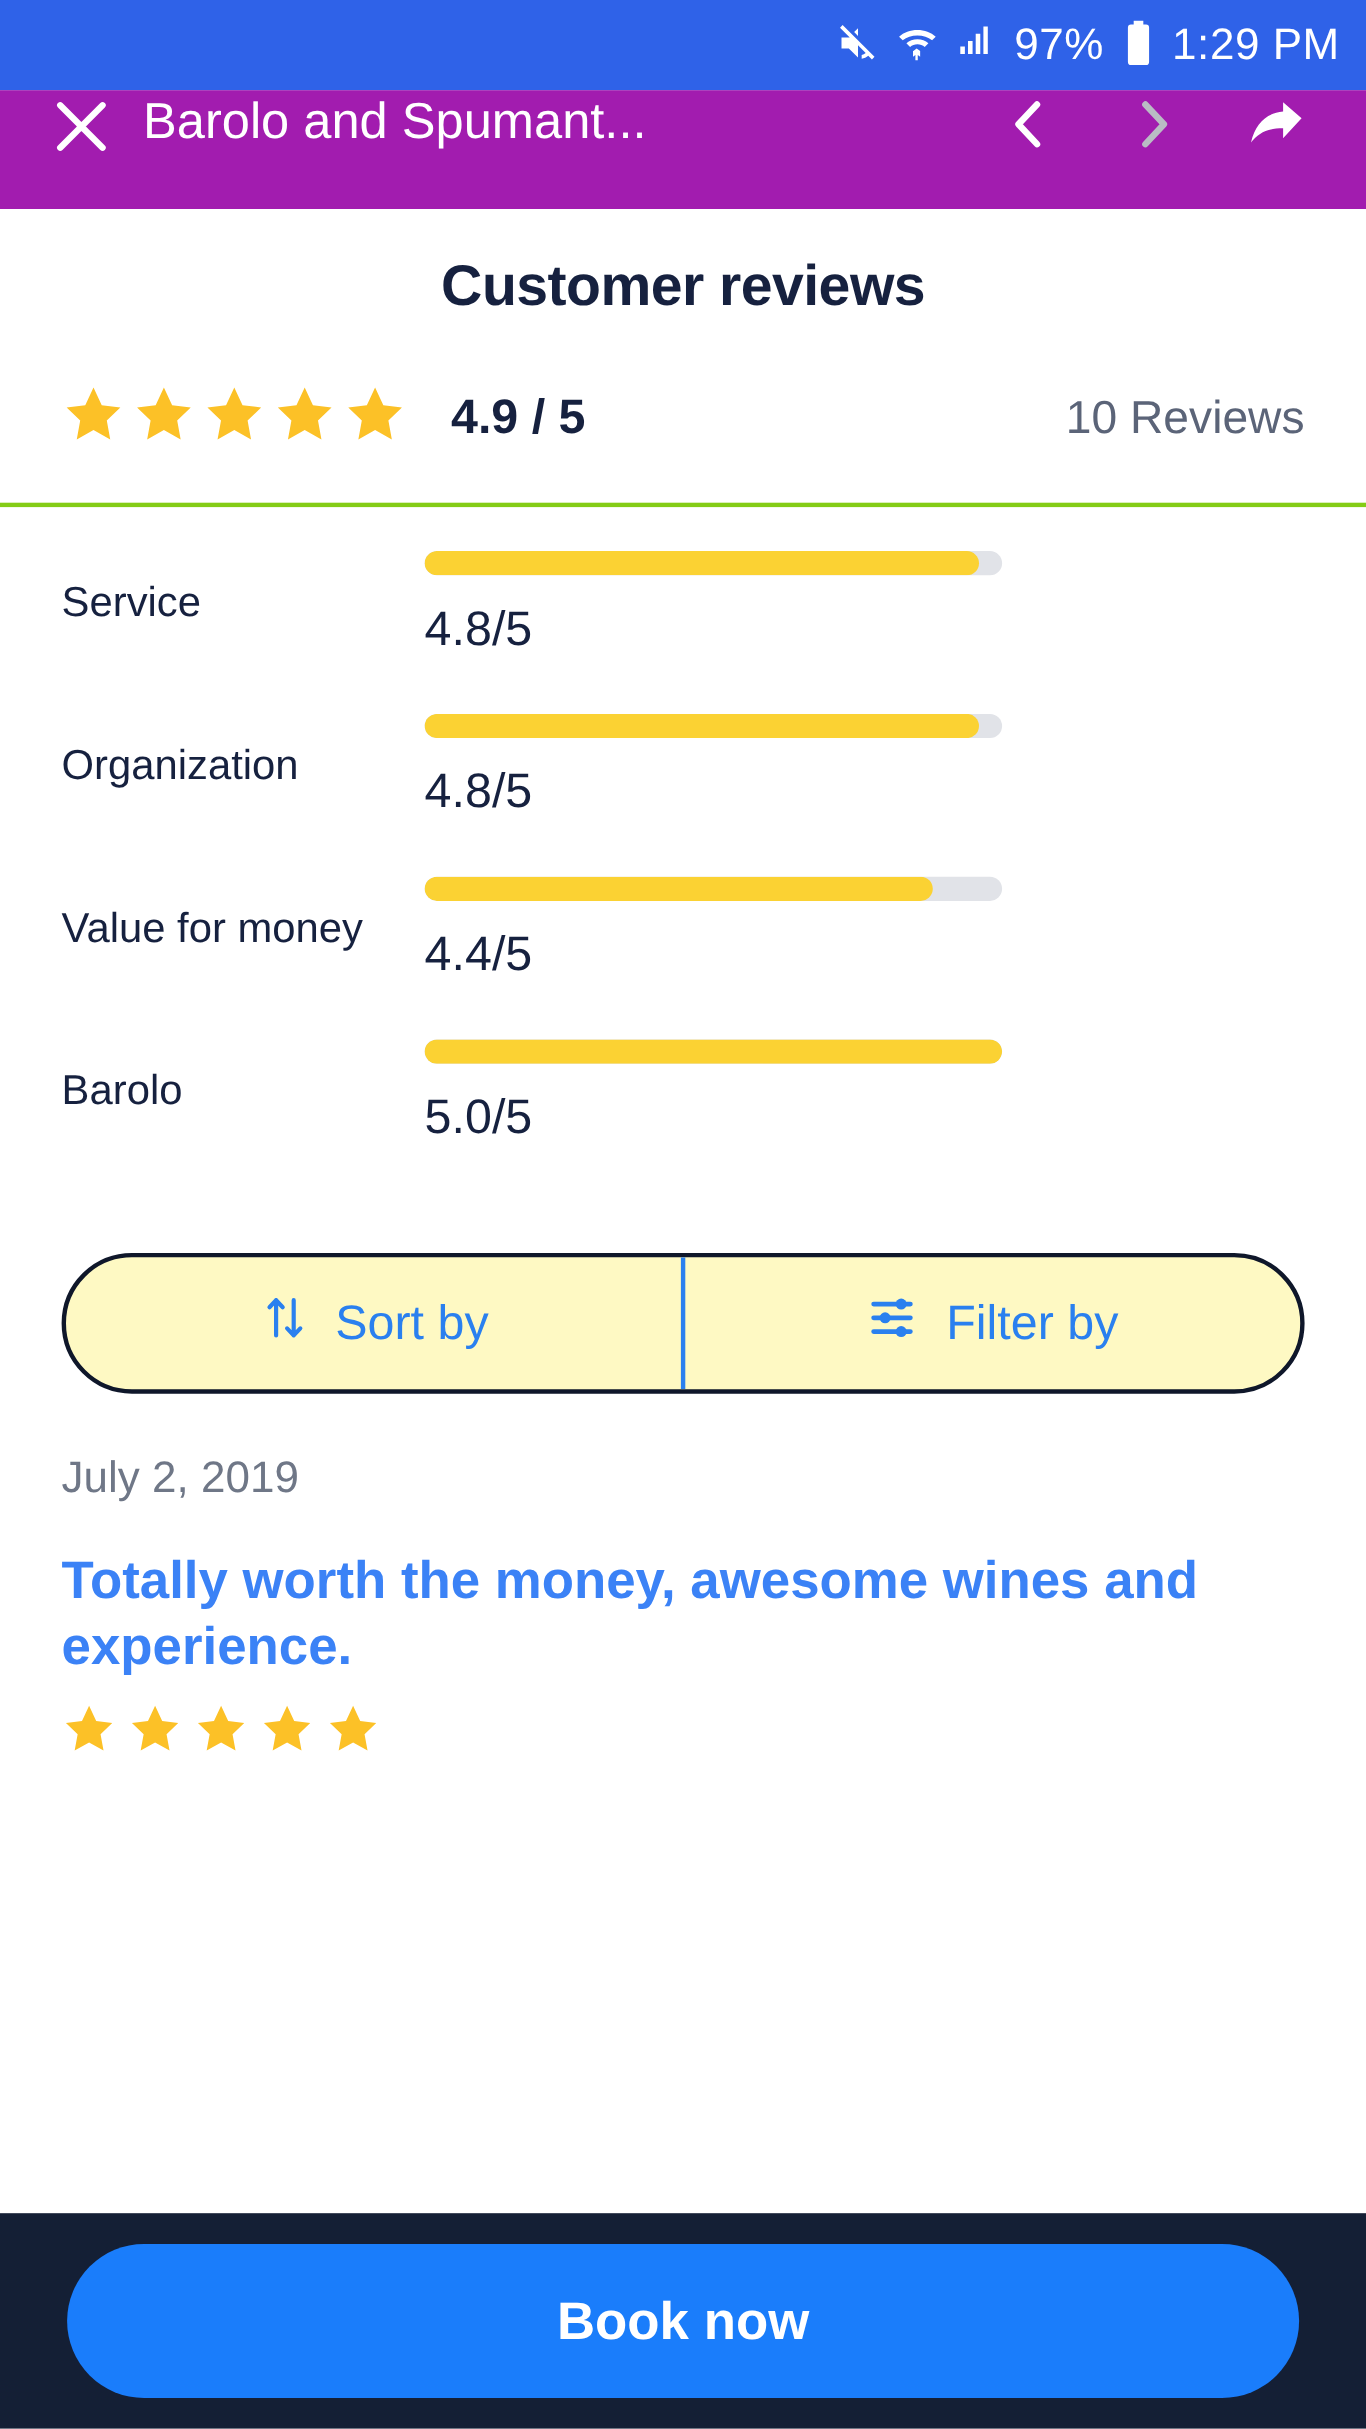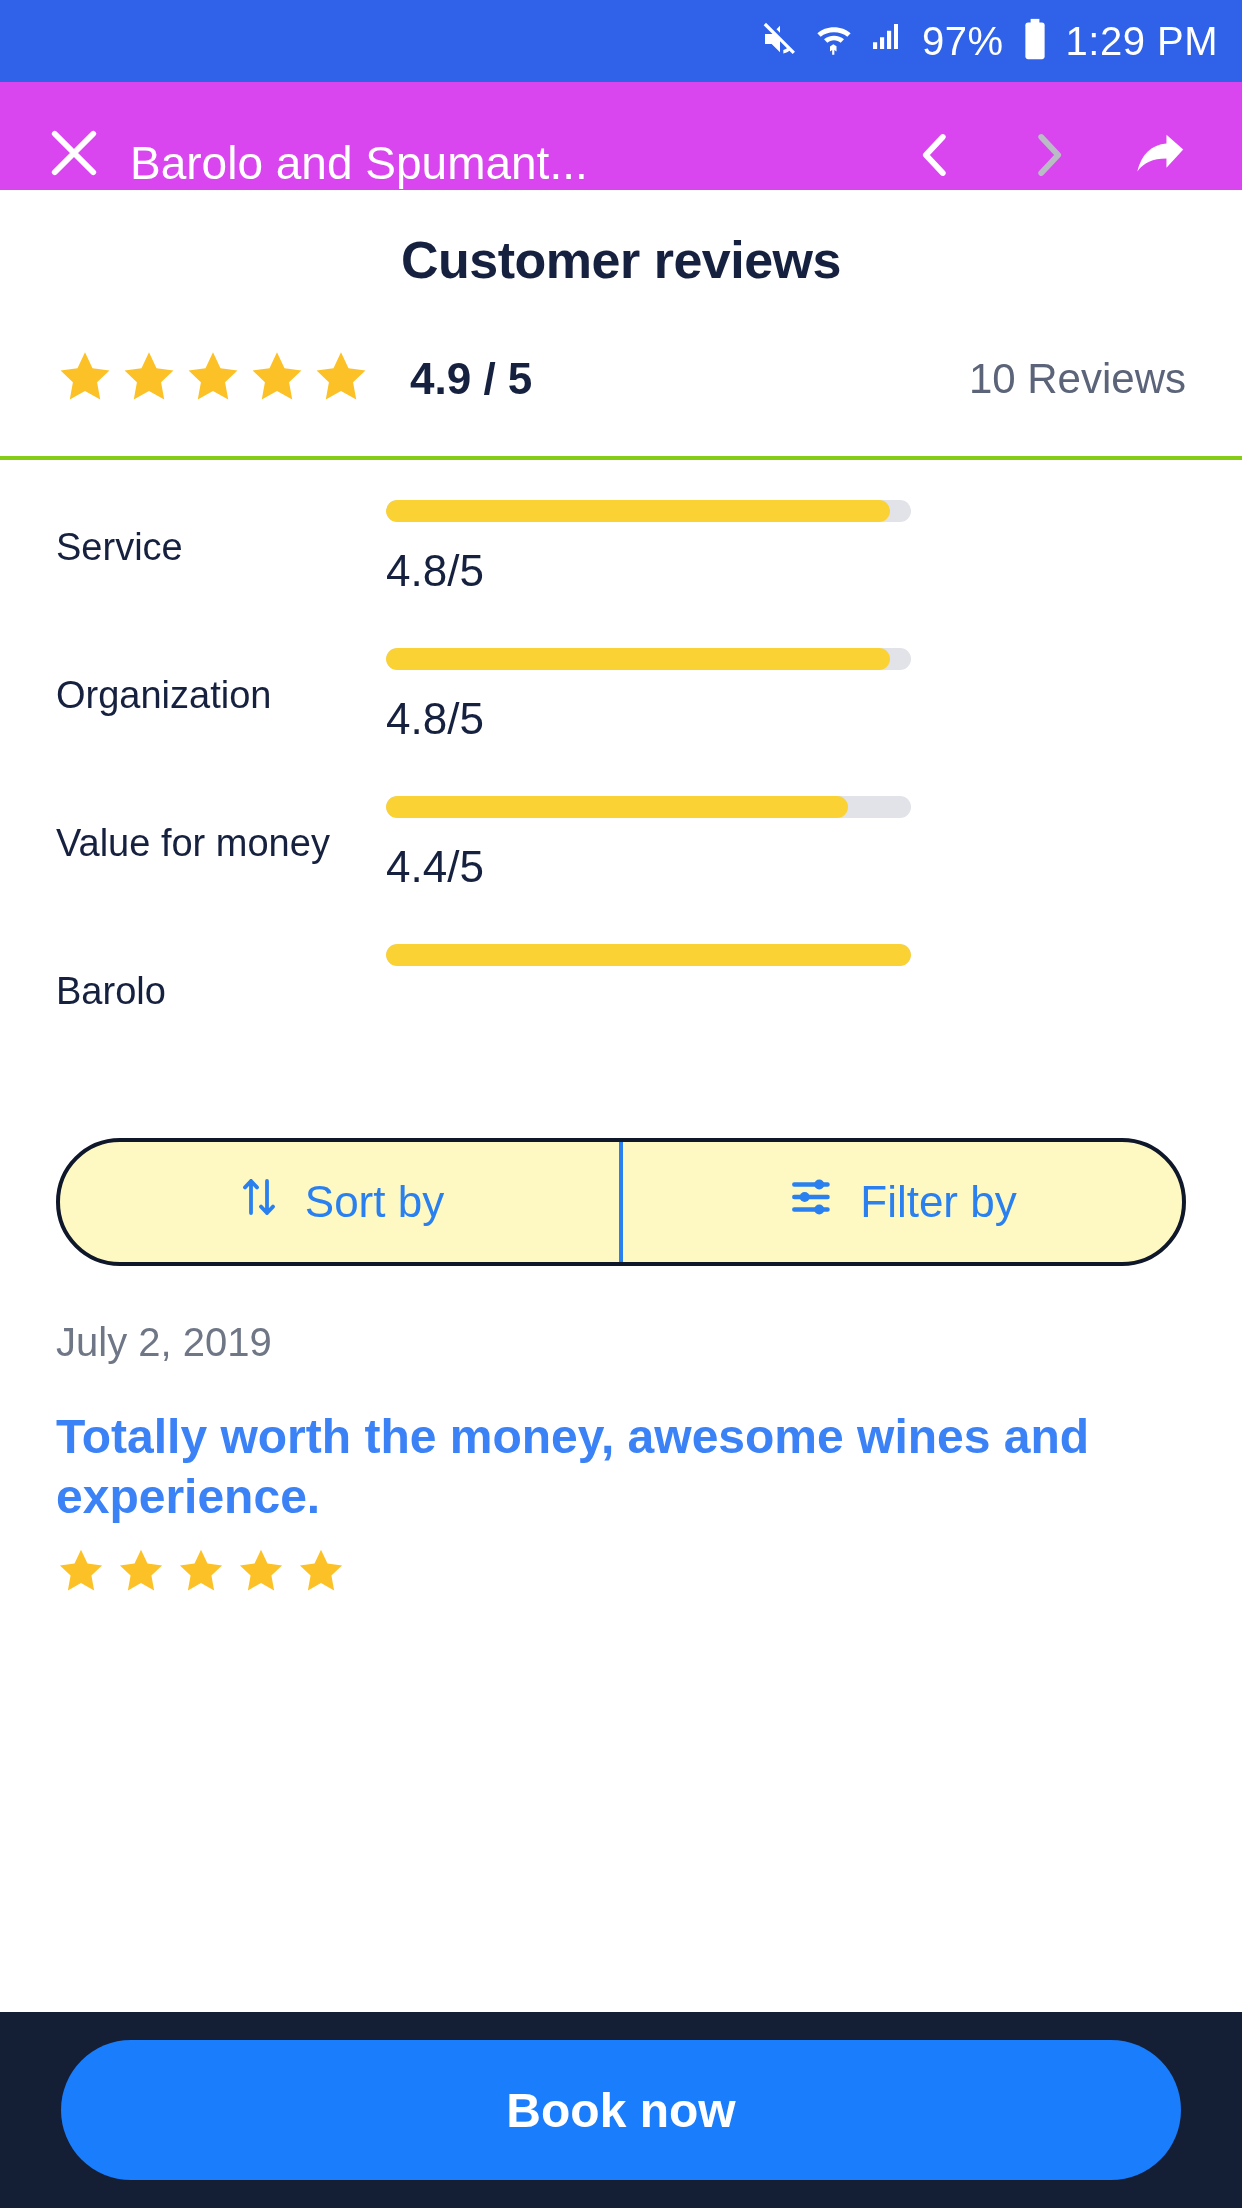--- a/index.html
+++ b/index.html
@@ -17,22 +17,22 @@
     display:flex; align-items:center; justify-content:flex-end;
     padding-right:24px; gap:14px;
   }
   .sb-icon { display:block; }
   .sb-text {
     color:#ffffff; font-size:40px; letter-spacing:0.5px; white-space:nowrap;
   }
 
   
   .appbar {
-    height:108px; background:#d946ef;
-    display:flex; align-items:flex-end; padding:0 26px; gap:0;
+    height:108px; background:#a21caf;
+    display:flex; align-items:flex-start; padding:0 26px; gap:0;
   }
   .close-btn { width:96px; display:flex; align-items:center; justify-content:center; }
   .app-title {
     color:#ffffff; font-size:46px; flex:0 0 auto;
     margin-left:8px; white-space:nowrap; overflow:hidden;
   }
   .nav-group { display:flex; align-items:center; margin-left:auto; gap:0; }
   .nav-btn { width:112px; display:flex; align-items:center; justify-content:center; }
 
   
@@ -225,20 +225,21 @@
         <div class="cat-score">4.4/5</div>
       </div>
     </div>
 
     <div class="cat-row">
       <div class="cat-label">Barolo</div>
       <div class="cat-right">
         <div class="bar-track">
           <div class="bar-fill" style="width:100%"></div>
         </div>
+        <div class="cat-score">5.0/5</div>
       </div>
     </div>
 
   </div>
 
   <div class="segmented">
     <div class="seg-btn">
       <span>
         <svg width="48" height="52" viewBox="0 0 24 24">
             <path stroke="#2a80ef" stroke-width="1.9" stroke-linecap="round" stroke-linejoin="round" fill="none" d="M8 20V4M8 4L5 7.2M8 4l3 3.2M16 4v16m0 0l3-3.2M16 20l-3-3.2"></path>

